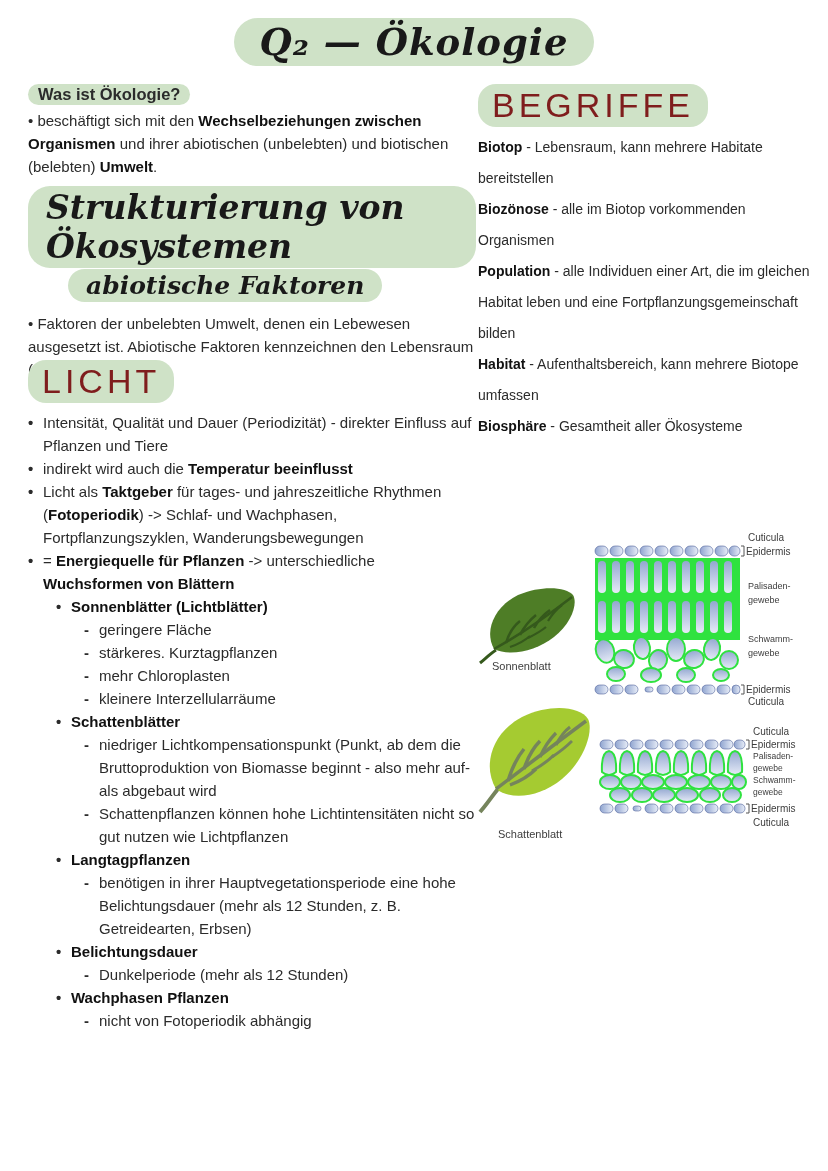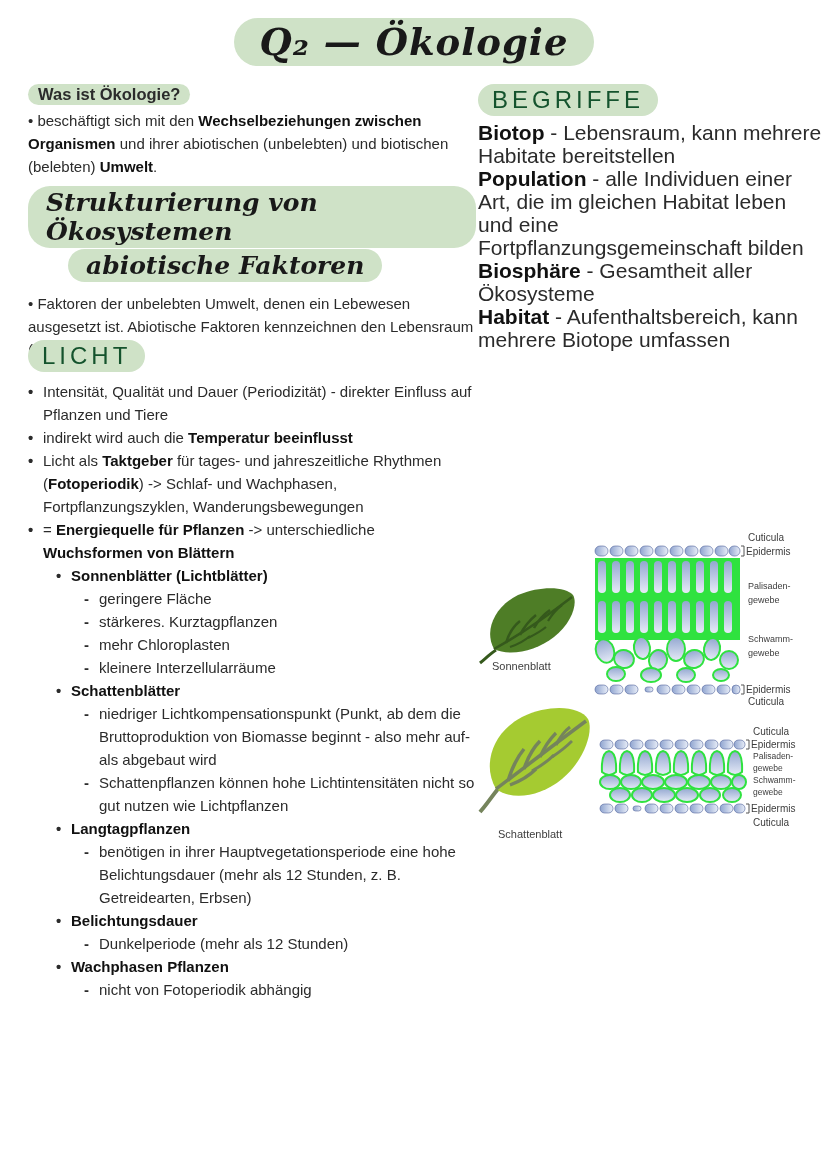--- a/index.html
+++ b/index.html
@@ -8,48 +8,48 @@
   .page { position:relative; width:828px; height:1171px; background:#fff; }
 
   .hl { background:#cfe2c7; border-radius:14px; padding:1px 10px; display:inline-block; }
 
   .title { position:absolute; top:18px; left:0; width:828px; text-align:center; }
   .title .hl { border-radius:26px; padding:2px 26px; }
   .script { font-family:"DejaVu Serif", serif; font-style:italic; font-weight:bold; color:#191919; }
   .title .script { font-size:37px; letter-spacing:1px; }
 
   .outline-h { font-family:"Liberation Sans", sans-serif; font-weight:normal;
-    color:#14532d; letter-spacing:4px; font-size:24px; }
+    color:#7f1d1d; letter-spacing:4px; font-size:34px; }
 
   .body-txt { font-size:15px; line-height:23px; color:#2b2b2b; }
   .body-txt b, .li b, .term b { color:#111; }
 
   .sec { position:absolute; left:28px; width:448px; }
   #sec-was { top:84px; }
   #sec-struktur { top:186px; }
   #sec-licht { top:340px; }
 
   .mini-h { font-size:16.5px; font-weight:bold; }
   #sec-was .hl { margin-bottom:4px;text-align:center; }
 
   .script-pill { display:inline-block; background:#cfe2c7; border-radius:22px; padding:2px 18px; }
-  .script-line1 { font-size:25px;margin-top:38px; }
+  .script-line1 { font-size:33px;margin-top:38px; }
   .script-line2 { font-size:25px; }
   .struct-l2-wrap { margin:1px 0 10px 40px; }
 
-  #licht-pill { margin-bottom:8px; border-radius:18px; padding:2px 14px; }
+  #licht-pill { margin-bottom:8px; border-radius:18px; padding:2px 14px;margin-top:20px; }
 
   .li { display:flex; font-size:15px; line-height:23px; }
   .li .mk { flex:none; width:15px; font-weight:bold; }
   .li .li-text { flex:1; }
 
   .rcol { position:absolute; left:478px; width:346px; }
   #sec-begriffe { top:84px; }
   #begriffe-pill { margin-bottom:5px; border-radius:18px; padding:2px 14px; }
-  .term { font-size:21px; line-height:23px; }
+  .term { font-size:14px; line-height:31px; }
 
   .figure { position:absolute; left:478px; }
   #fig-sonnenblatt { top:525px; width:350px; height:180px; }
   #fig-schattenblatt { top:695px; width:350px; height:150px; }
   svg text { font-family:"Liberation Sans", sans-serif; fill:#3d3d3d; }
 </style>
 </head>
 <body>
 
 <div class="page">
@@ -148,23 +148,24 @@
           <span class="li-text"><span>nicht von Fotoperiodik abhängig</span></span>
         </div>
       </div>
   </div>
 
   <div class="rcol" id="sec-begriffe">
     <span class="hl outline-h" id="begriffe-pill">BEGRIFFE</span>
     <div>
 
     <div class="term"><span></span><b>Biotop</b><span> - Lebensraum, kann mehrere Habitate bereitstellen</span></div>
+        <div class="term"><span></span><b>Biozönose</b><span> - alle im Biotop vorkommenden Organismen</span></div>
         <div class="term"><span></span><b>Population</b><span> - alle Individuen einer Art, die im gleichen Habitat leben und eine Fortpflanzungsgemeinschaft bilden</span></div>
+        <div class="term"><span></span><b>Habitat</b><span> - Aufenthaltsbereich, kann mehrere Biotope umfassen</span></div>
         <div class="term"><span></span><b>Biosphäre</b><span> - Gesamtheit aller Ökosysteme</span></div>
-        <div class="term"><span></span><b>Habitat</b><span> - Aufenthaltsbereich, kann mehrere Biotope umfassen</span></div>
       </div>
   </div>
 
   <div class="figure" id="fig-sonnenblatt">
     <svg width="350" height="180" viewBox="0 0 350 180">
       <defs>
         <linearGradient id="gv" x1="0" y1="0" x2="1" y2="0">
           <stop offset="0" stop-color="#8ea3cf"></stop>
             <stop offset="1" stop-color="#e9eef8"></stop>
         </linearGradient>

